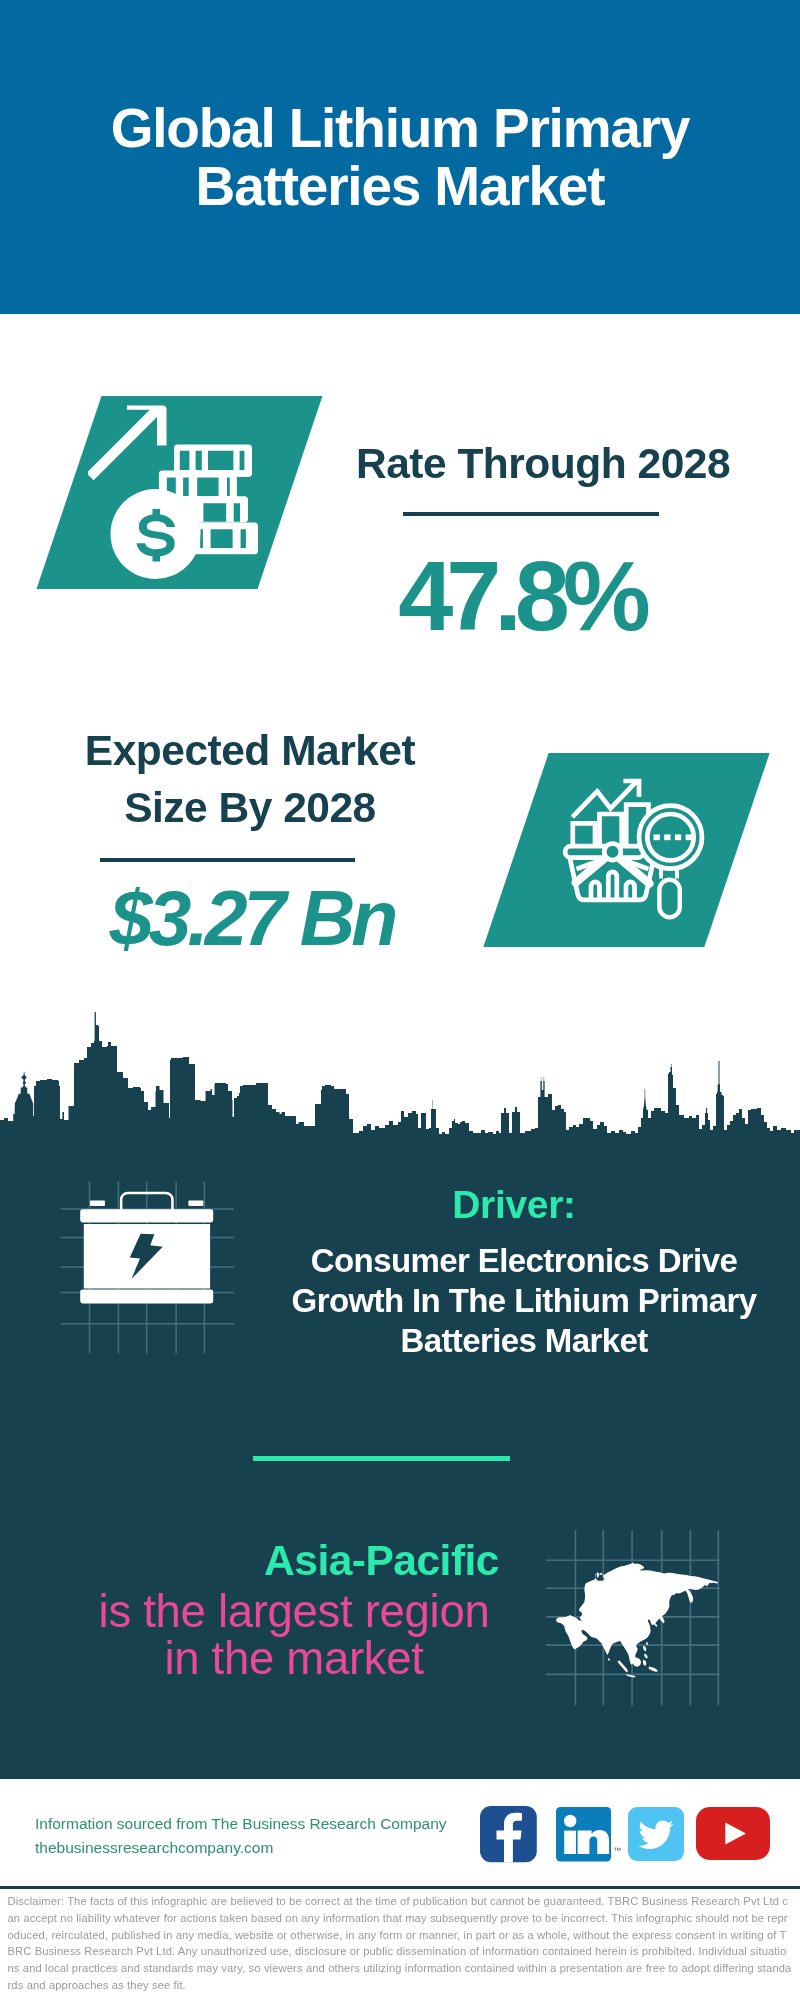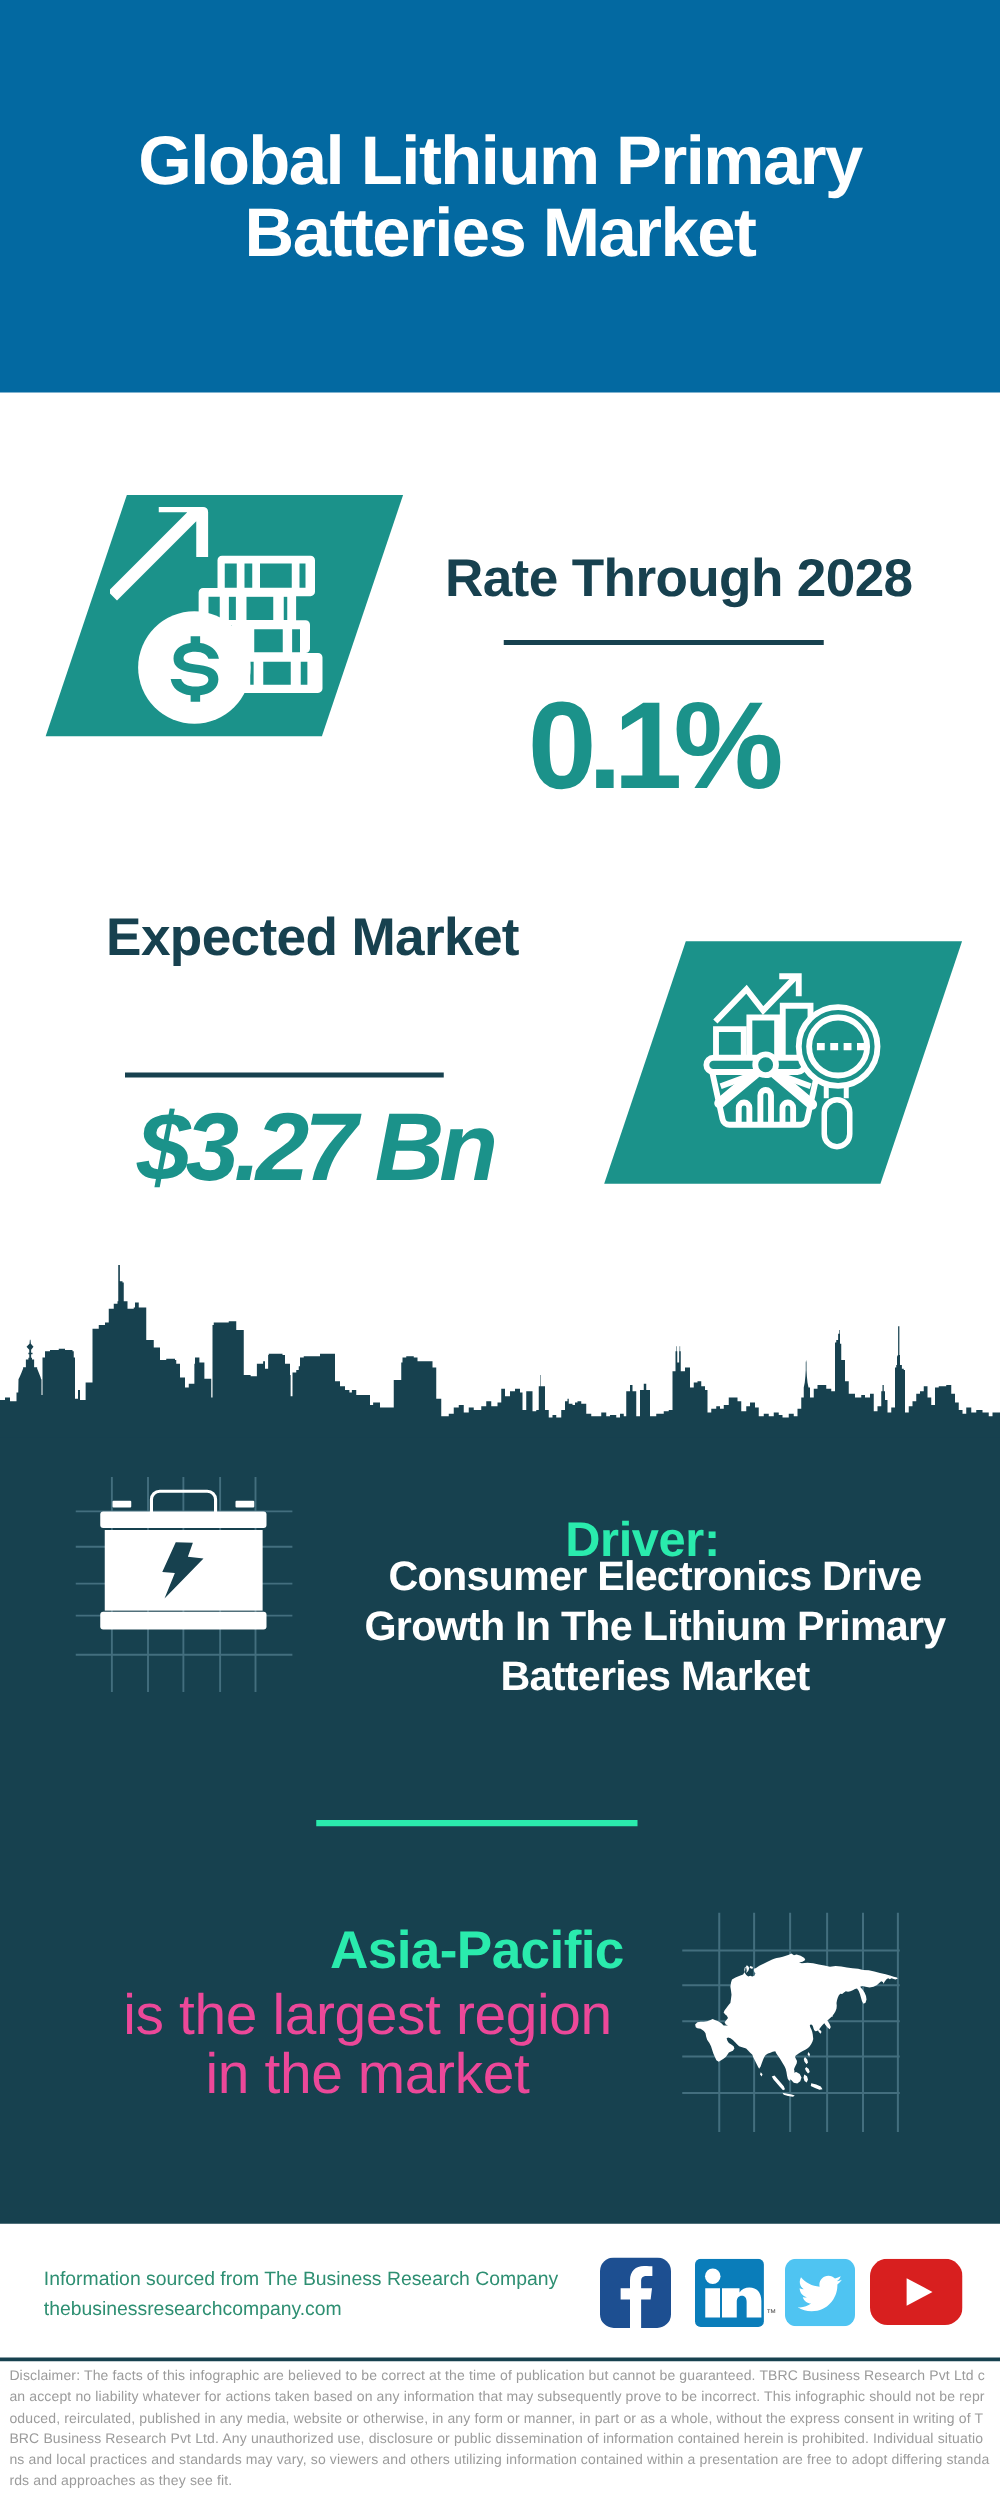--- a/index.html
+++ b/index.html
@@ -22,21 +22,21 @@
   .stat-value2 { position:absolute; color:#1b928a; font-weight:bold; font-size:77px; line-height:80px; text-align:center; letter-spacing:-4px;}
 
   
   .skyline { position:absolute; left:0; top:1005px; width:800px; height:145px; }
   .battgrid { position:absolute; left:40px; top:1170px; width:210px; height:190px; }
   .batticon { position:absolute; left:70px; top:1185px; width:160px; height:125px; }
   .mapgrid { position:absolute; left:530px; top:1520px; width:210px; height:200px; }
   .asiamap { position:absolute; left:545px; top:1555px; width:185px; height:130px; }
   .darkbody { position:absolute; left:0; top:1135px; width:800px; height:644px; background:#17414f; }
 
-  .driver-head { position:absolute; color:#2aebad; font-weight:bold; font-size:39px; line-height:44px; text-align:center; letter-spacing:-0.3px;margin-top:28px;}
+  .driver-head { position:absolute; color:#2aebad; font-weight:bold; font-size:39px; line-height:44px; text-align:center; letter-spacing:-0.3px;}
   .driver-text { position:absolute; color:#ffffff; font-weight:bold; font-size:33px; line-height:40px; text-align:center; letter-spacing:-0.6px;}
   .green-rule { position:absolute; height:4.5px; background:#2aebad; }
   .region-name { position:absolute; color:#2aebad; font-weight:bold; font-size:42.5px; line-height:46px; text-align:right; letter-spacing:-0.5px;}
   .region-text { position:absolute; color:#ec4899; font-weight:normal; font-size:45.5px; line-height:47px; text-align:center; letter-spacing:-0.3px;}
 
   
   .src { position:absolute; color:#2e8f72; font-size:15.5px; line-height:24px; }
   .social { position:absolute; }
   .hr { position:absolute; left:0; width:800px; height:3px; background:#17414f; }
   .social { position:absolute; display:block; }
@@ -76,21 +76,21 @@
     <circle cx="155.5" cy="534" r="45" fill="#ffffff"></circle>
     <g transform="translate(156.3,539.5) scale(0.845) translate(-155.5,-534.5)">
         <path fill="#1b928a" d="M151 498.5 h9 v6.3 c9.2 1 16.3 6.6 17.8 14.9 h-9.9 c-1.3 -4 -5.2 -6.7 -12.4 -6.7 -7 0 -11.2 2.3 -11.2 6 0 3.4 2.8 5 11.3 6.1 l3.6 .5 c12.4 1.6 18.1 5.5 18.1 13.6 0 8.2 -6.6 13.9 -17.3 15.1 v6.2 h-9 v-6.2 c-10.5 -1.1 -17.6 -6.8 -18.9 -15.5 h10 c1.2 4.3 5.8 7.2 13.5 7.2 7.5 0 12.2 -2.5 12.2 -6.4 0 -3.5 -2.8 -5.2 -11.6 -6.4 l-3.6 -.5 c-12.2 -1.6 -17.8 -5.6 -17.8 -13.3 0 -7.9 6.4 -13.4 16.2 -14.6 z"></path>
       </g>
   </svg>
   <div class="stat-label" style="left:343px; top:379px; width:400px;">
     <br>
     <span>Rate Through 2028</span>
   </div>
   <div class="stat-rule" style="left:403px; top:512px; width:256px;"></div>
-  <div class="stat-value" style="left:321px; top:556px; width:400px;">0.1%</div>
+  <div class="stat-value" style="left:321px; top:556px; width:400px;">47.8%</div>
 
   <div class="plg" style="left:516px; top:753px; width:221px; height:194px;"></div>
   <svg style="position:absolute; left:555px; top:772px; width:160px; height:152px;" viewBox="555 772 160 152" xmlns="http://www.w3.org/2000/svg" fill="none" stroke="#ffffff" stroke-width="4.7" stroke-linecap="butt" stroke-linejoin="miter">
 
     <polyline points="572.3,817.2 597.2,791.3 610.5,808.5 636.5,781.5"></polyline>
     <polyline points="623.4,781.0 639.0,781.0 639.0,796.9"></polyline>
 
     <polyline points="572.8,860 572.8,823.3 595,823.3 595,860"></polyline>
     <polyline points="599.5,860 599.5,814 621.7,814 621.7,860"></polyline>
     <polyline points="626.2,860 626.2,804.6 648.4,804.6 648.4,860"></polyline>
@@ -119,20 +119,21 @@
     <rect x="659.4" y="879.8" width="20.4" height="37.5" rx="10.2" fill="#1b928a" stroke-width="4.4"></rect>
     <g stroke="none" fill="#ffffff">
       <rect x="653.5" y="834.4" width="6.3" height="5.8"></rect>
       <rect x="664.2" y="834.4" width="6.3" height="5.8"></rect>
       <rect x="674.9" y="834.4" width="6.3" height="5.8"></rect>
       <rect x="685.6" y="834.4" width="6.3" height="5.8"></rect>
     </g>
   </svg>
   <div class="stat-label" style="left:50px; top:723px; width:400px;">
     <span>Expected Market</span><br>
+    <span>Size By 2028</span>
   </div>
   <div class="stat-rule" style="left:100px; top:858px; width:255px;"></div>
   <div class="stat-value2" style="left:52px; top:878px; width:400px;font-style:italic;">$3.27 Bn</div>
 
   <div class="darkbody"></div>
   <svg class="skyline" viewBox="0 1005 800 145" xmlns="http://www.w3.org/2000/svg">
     <path fill="#17414f" d="M0,1150H0V1120H4V1118H8V1121H12.8H13.2V1114H14.6L14.8,1103.3L15.7,1101.6L17,1098.5L18.5,1094.8L18.5,1093.7L20.7,1093.7L20.7,1087.6L22.7,1087.6L22.7,1086.2L23.4,1086.2L23.4,1083.4L22.7,1083.4L22.7,1082.1L23.4,1082.1L23.4,1079.7L21.2,1077.3L23.6,1074.9L23.9,1071.8L24.4,1071.8L24.7,1074.9L26.8,1077.3L24.9,1079.7L24.9,1082.1L26,1082.1L26,1083.4L24.9,1083.4L24.9,1086.2L25.6,1086.2L25.6,1087.6L27.3,1087.6L27.3,1093.7L29.7,1093.7L29.7,1094.8L31.2,1098.5L32.4,1101.6L32.9,1103.3H33.2V1116H34V1086H36V1081H40V1080H47V1079H52V1080H58V1081H59V1086H60V1119H62H62.4V1112H63.4H64V1120H68H68.5V1106H73H74V1063H79V1060H84V1058H87V1047H91V1043H94V1041H94.6V1012H95.3H95.9V1025H98V1026H99V1041H101H102V1047H107V1046H108V1042H110H111V1046H116H117V1072H122H123V1078H127H128V1088H133V1087H140V1088H141V1091H143H144V1102H147H148V1110H150H151V1107H155H155.5V1091H156V1086H159H159.5V1090H163H163.5V1103H168H169V1118H169.6H170V1060H171V1058H183V1057H188H189V1064H194H195V1100H200H200.5V1101H205H205.5V1091H210H210.5V1089H211.5H212V1095H214H214.5V1084H215V1083H225H226V1084H227H228V1091H231H232V1100H232.5V1117H233.5H234V1098H237V1096H239V1093H240V1086H243V1085H255H256V1083H266H267H268V1105H271H272V1109H275H276V1112H279H279.5V1114H281H281.5V1112H284H285V1116H295H296V1124H298H298.5V1122H303H304V1126H314H315V1104H320H321V1090H322V1086H325V1085H330H331V1086H333H334V1089H345H346V1094H348H349V1119H352H353V1133H358H359V1131H362H363V1126H366H367V1124H370H371V1130H374H375V1126H378H379V1128H384H385V1125H388H389V1121H392H393V1125H397H398V1122H400H401V1111H403H404V1117H407H408V1113H411H412V1111H415H416V1114H417H418V1128H420H421V1113H425H426V1129H428H429V1128H430H431V1109H432H432.4V1100H432.8V1109H435H436V1128H438H439V1134H441H442V1132H444H445V1134H448H449V1128H451H452V1121H453H454V1119H455V1123H457H458V1124H459H460V1122H461H462V1121H464H465V1123H468H469V1131H472H473V1133H480H481V1130H484H485V1133H487H488V1132H492H493V1134H495H496V1131H498H499V1133H500H501V1113H503H504V1108H505H506V1113H508H509V1133H511H512V1112H514H515V1107H516H517V1112H519H520V1133H524H525V1131H530H531V1129H534H535V1128H537H538V1097H540H540.4V1081H540.9V1077H541.3V1081H541.8V1090H542.8H543.3V1081H543.7V1077H544.1V1081H544.6V1097H547H548V1094H551H552V1110H554H555V1106H557H558V1105H560H561V1109H563H564V1112H565H566V1130H568H569V1127H572H573V1125H575H576V1127H578H579V1124H582H583V1118H589H590V1121H592H593V1129H596H597V1125H599H600V1122H603H604V1126H606H607V1133H610H611V1131H614H615V1133H618H619V1130H622H623V1132H625H626V1134H630H631V1131H634H635V1133H637H638V1127H640H641V1118H642H643V1110L643.8,1106L644.3,1101L644.6,1096L644.6,1090L644.9,1088L645.2,1090L645.2,1096L645.5,1101L646,1106L646.8,1110H648V1118H650H651V1111H653H654V1108H660H661V1111H664H665V1113H667H668V1074H669V1072H670.5V1067H671.5V1064H672V1075H673V1088H675H676V1105H678H679V1115H683H684V1118H688H689V1116H691H692V1118H695H696V1115H698H699V1129H701H702V1125H704H705V1113H706V1108H707V1113H708V1120H709H710V1130H712H713V1126H715H716V1094H717V1092H717.6V1085H718.1V1084H718.5V1061H719.1H719.5V1084H720V1092H721.5V1095H723V1096H724V1130H726H727V1125H729H730V1121H732H733V1115H735H736V1113H738H739V1109H741H742V1118H744H745V1124H747H748V1110H750H751V1109H756H757V1108H760H761V1115H763H764V1122H766H767V1128H769H770V1131H772H773V1126H776H777V1130H780H781V1128H785H786V1130H790H791V1133H793H794V1130H800L800,1150 Z"></path>
   </svg>
 
   <svg class="battgrid" viewBox="40 1170 210 190" xmlns="http://www.w3.org/2000/svg" stroke="#5e8b9b" stroke-width="1.5" fill="none" opacity="0.62">

